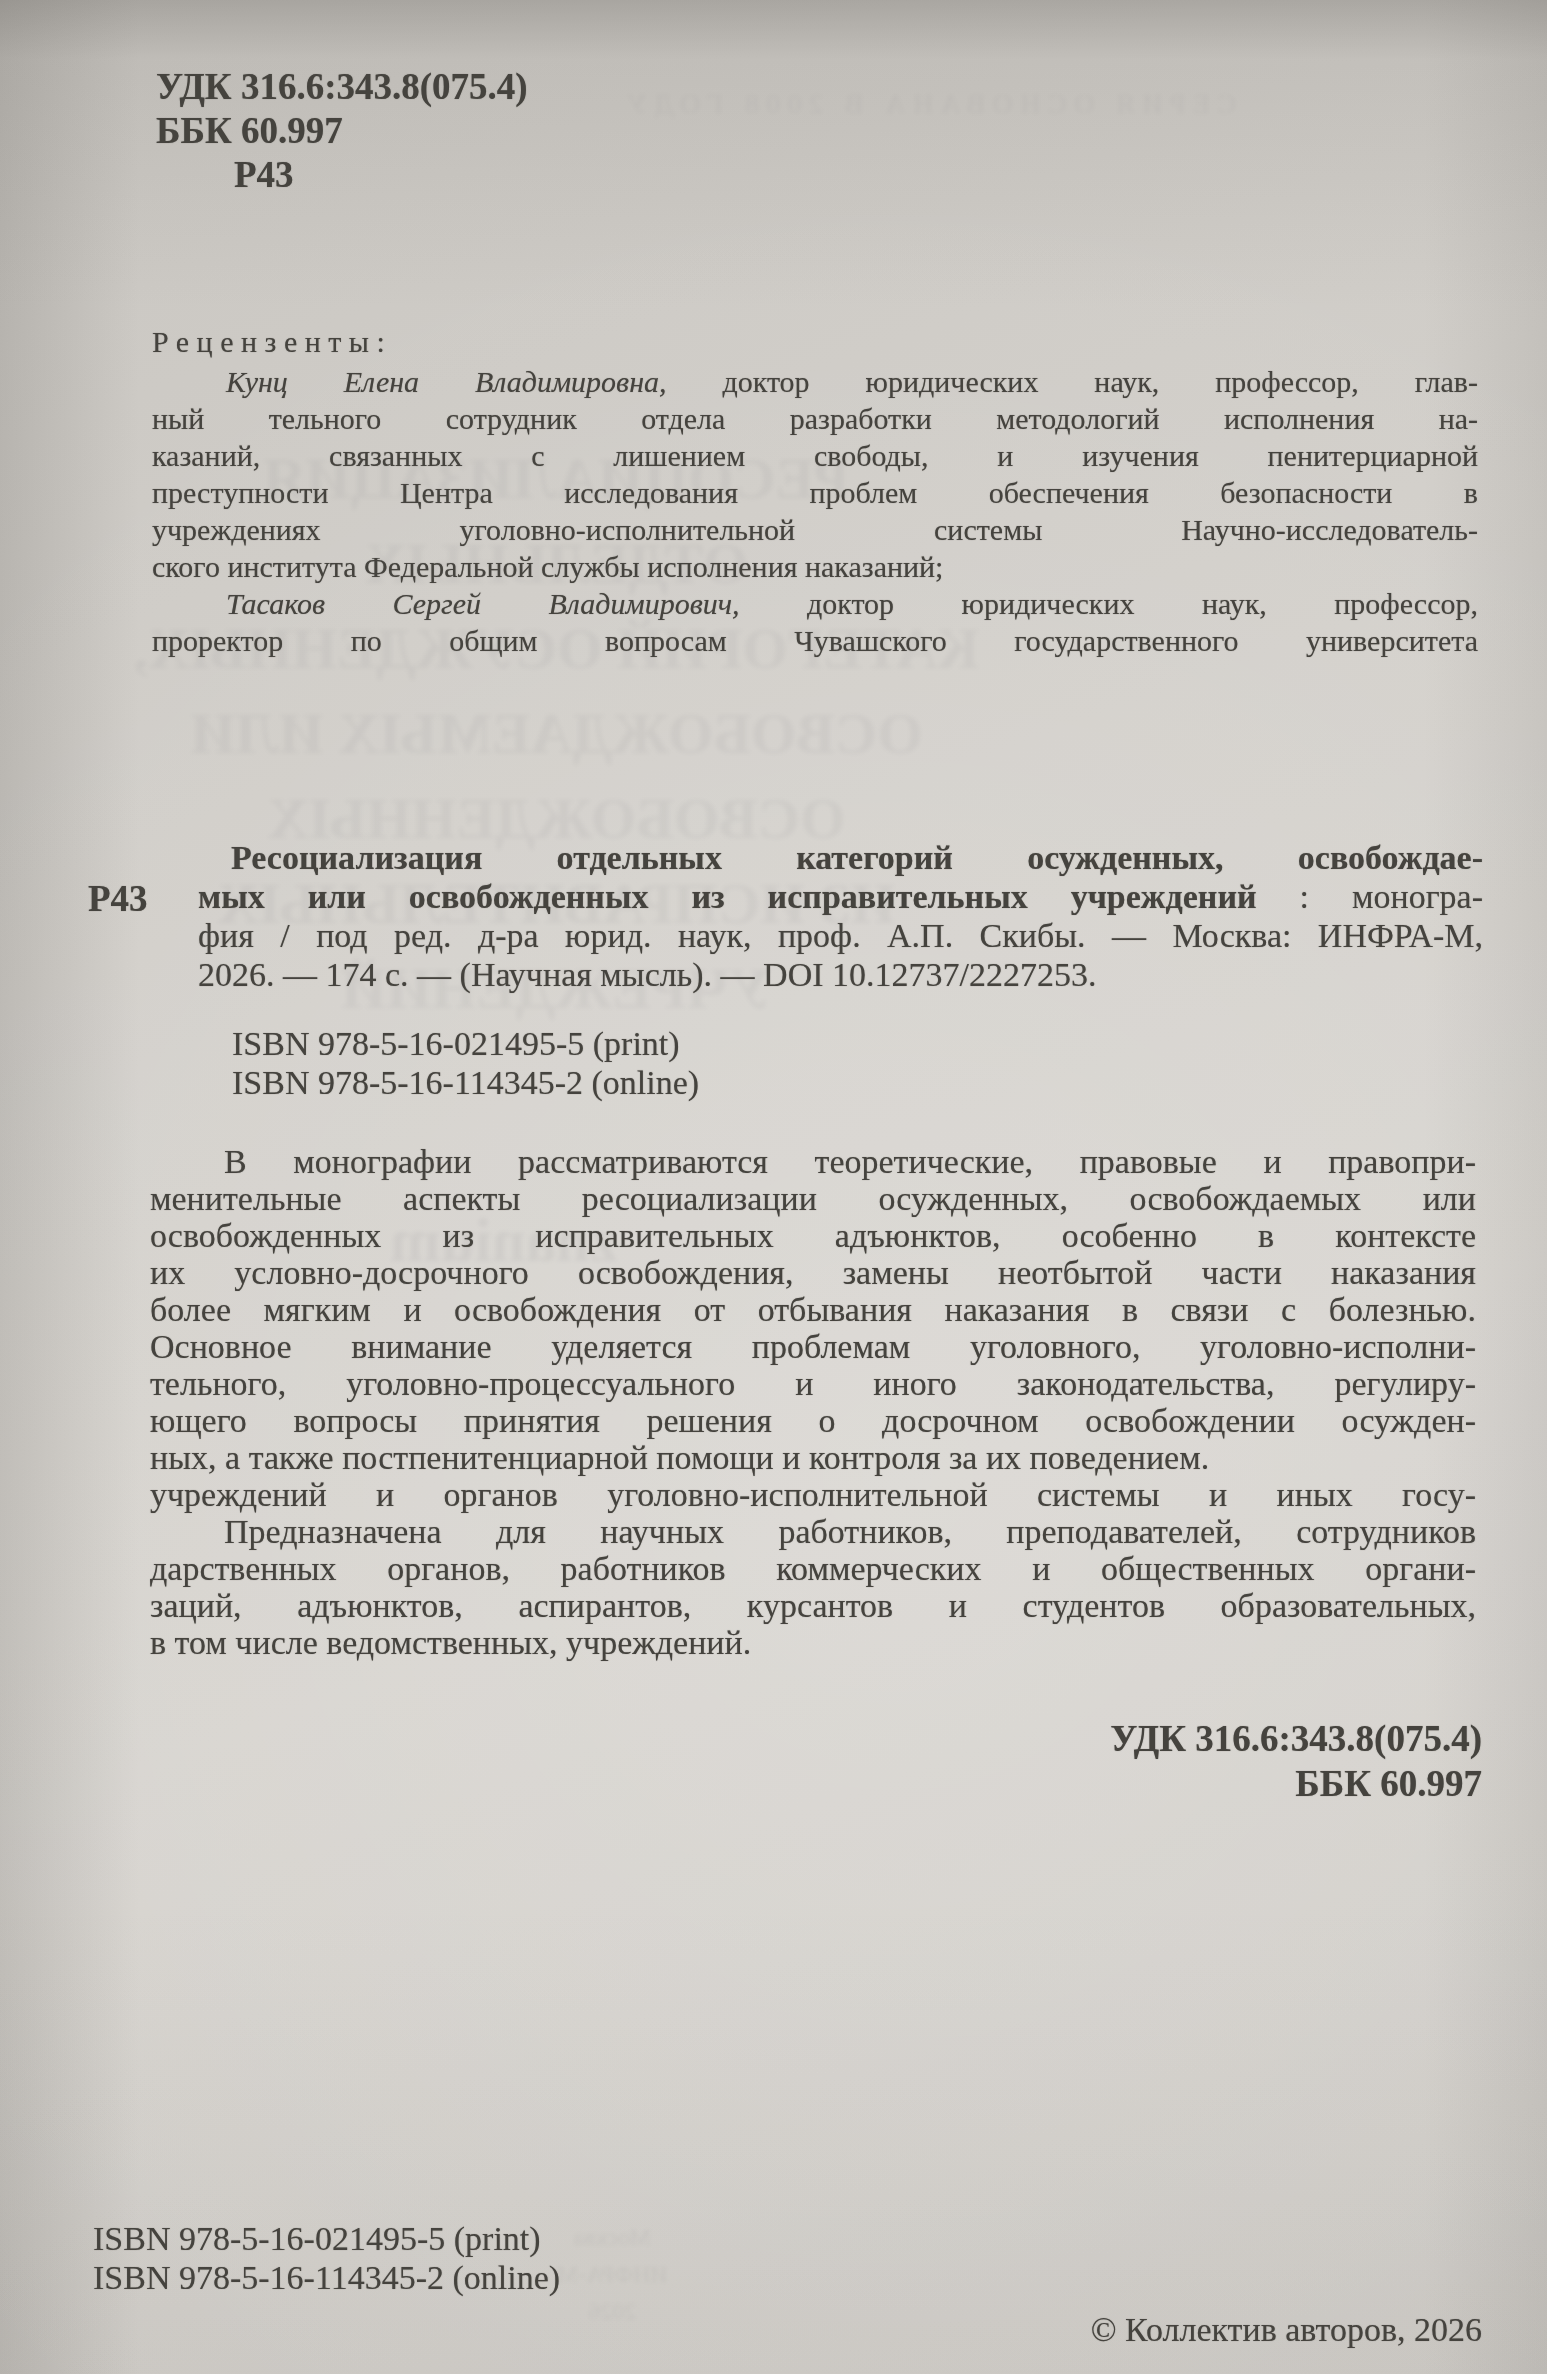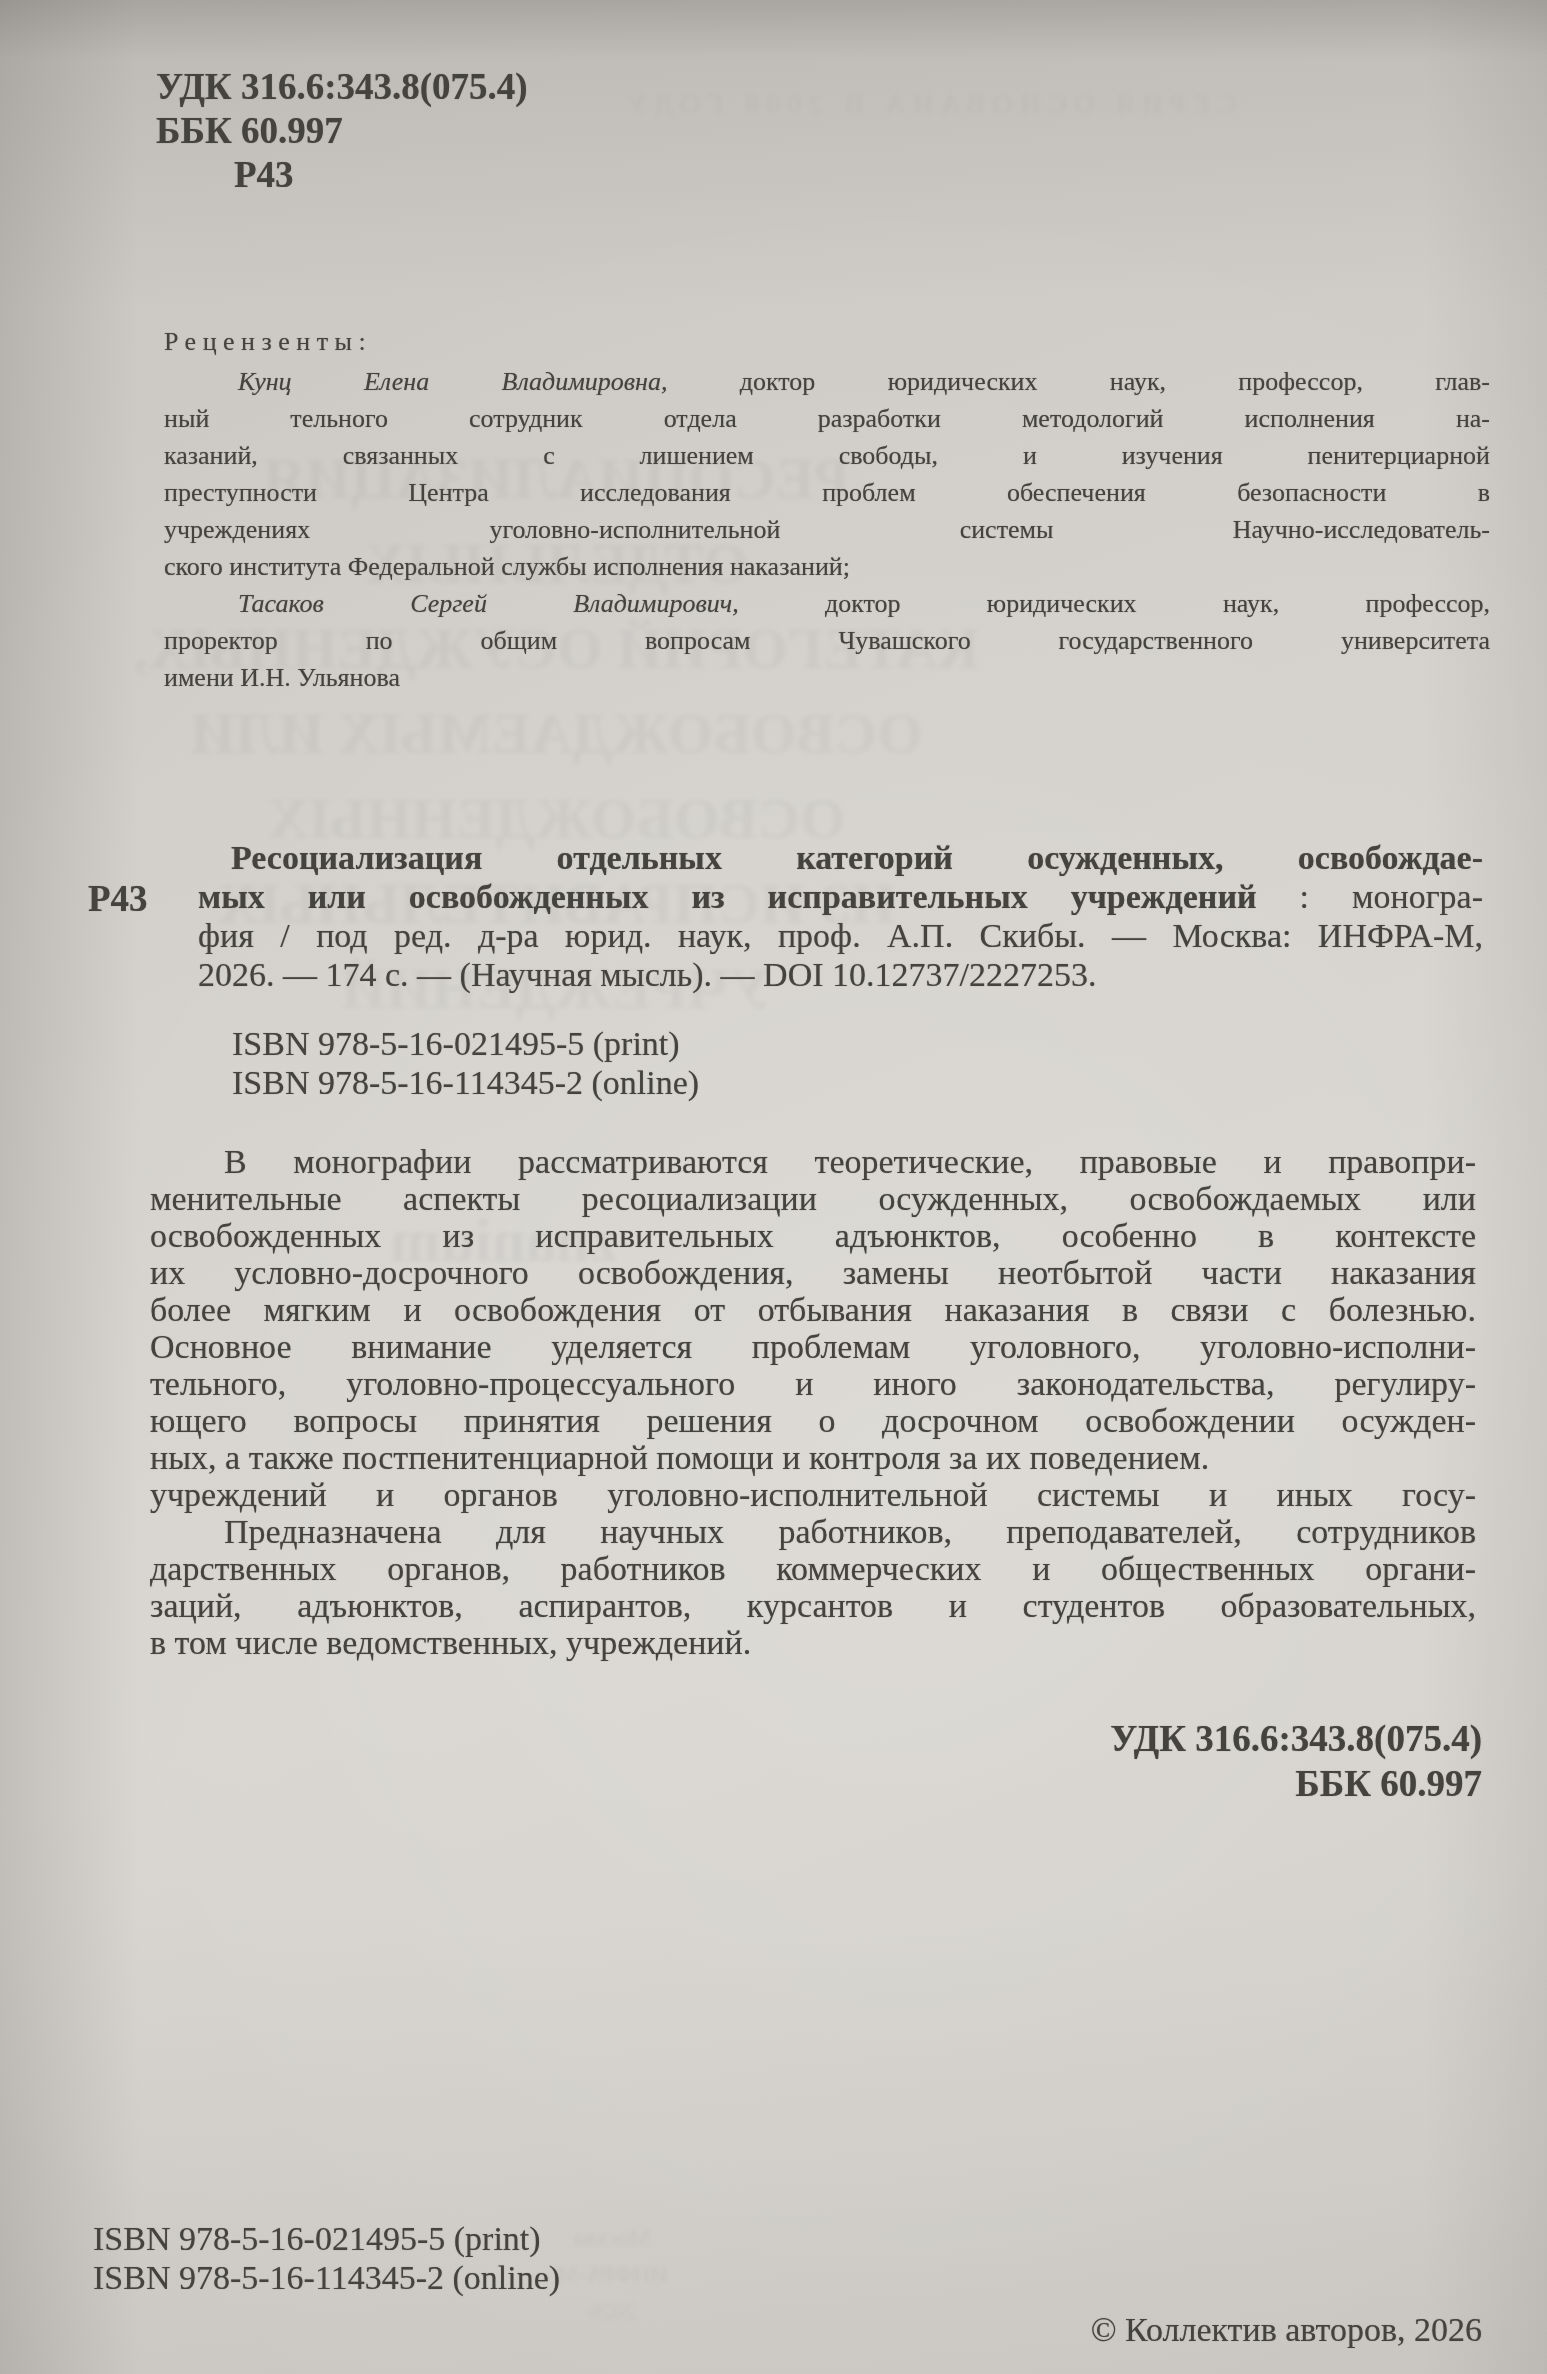--- a/index.html
+++ b/index.html
@@ -16,21 +16,21 @@
   .text-layer{position:absolute;inset:0;text-shadow:0 0 1.1px rgba(69,67,62,0.5);}
   .b{font-weight:bold;}
   .it{font-style:italic;}
   .jline{text-align:justify;text-align-last:justify;}
   .jline.left{text-align-last:left;}
   .indent{text-indent:74px;}
 
   #top-codes{position:absolute;left:156px;top:65px;font-weight:bold;font-size:37px;line-height:44px;}
   #top-codes .sign{margin-left:78px;}
 
-  #reviewers{position:absolute;left:164px;top:320px;width:1326px;font-size:26px;line-height:37px;}
+  #reviewers{position:absolute;left:152px;top:320px;width:1326px;font-size:30px;line-height:37px;}
   .rev-heading{letter-spacing:0.25em;line-height:43px;}
 
   #bib{position:absolute;left:198px;top:838px;width:1285px;font-size:34px;line-height:39px;}
   #bib .t1{text-indent:33px;}
   #bib-label{position:absolute;left:88px;top:877px;font-weight:bold;font-size:37px;}
 
   #isbn-top{position:absolute;left:232px;top:1024px;font-size:34px;line-height:39px;}
 
   #annotation{position:absolute;left:150px;top:1143px;width:1326px;font-size:34px;line-height:37px;}
 
@@ -78,21 +78,20 @@
 
       <div class="jline indent"><span class="it">Кунц Елена Владимировна,</span> <span>доктор юридических наук, профессор, глав-</span></div>
       <div class="jline">ный тельного сотрудник отдела разработки методологий исполнения на-</div>
       <div class="jline">казаний, связанных с лишением свободы, и изучения пенитерциарной</div>
       <div class="jline">преступности Центра исследования проблем обеспечения безопасности в</div>
       <div class="jline">учреждениях уголовно-исполнительной системы Научно-исследователь-</div>
       <div class="jline left">ского института Федеральной службы исполнения наказаний;</div>
 
       <div class="jline indent"><span class="it">Тасаков Сергей Владимирович,</span> <span>доктор юридических наук, профессор,</span></div>
       <div class="jline">проректор по общим вопросам Чувашского государственного университета</div>
-      <div class="jline left">имени И.Н. Ульянова</div>
     </section>
 
     <div id="bib-label">Р43</div>
 
     <section id="bib">
       <div class="jline t1 b">Ресоциализация отдельных категорий осужденных, освобождае-</div>
       <div class="jline"><span class="b">мых или освобожденных из исправительных учреждений</span> <span>: моногра-</span></div>
       <div class="jline">фия / под ред. д-ра юрид. наук, проф. А.П. Скибы. — Москва: ИНФРА-М,</div>
       <div class="jline left">2026. — 174 с. — (Научная мысль). — DOI 10.12737/2227253.</div>
     </section>

